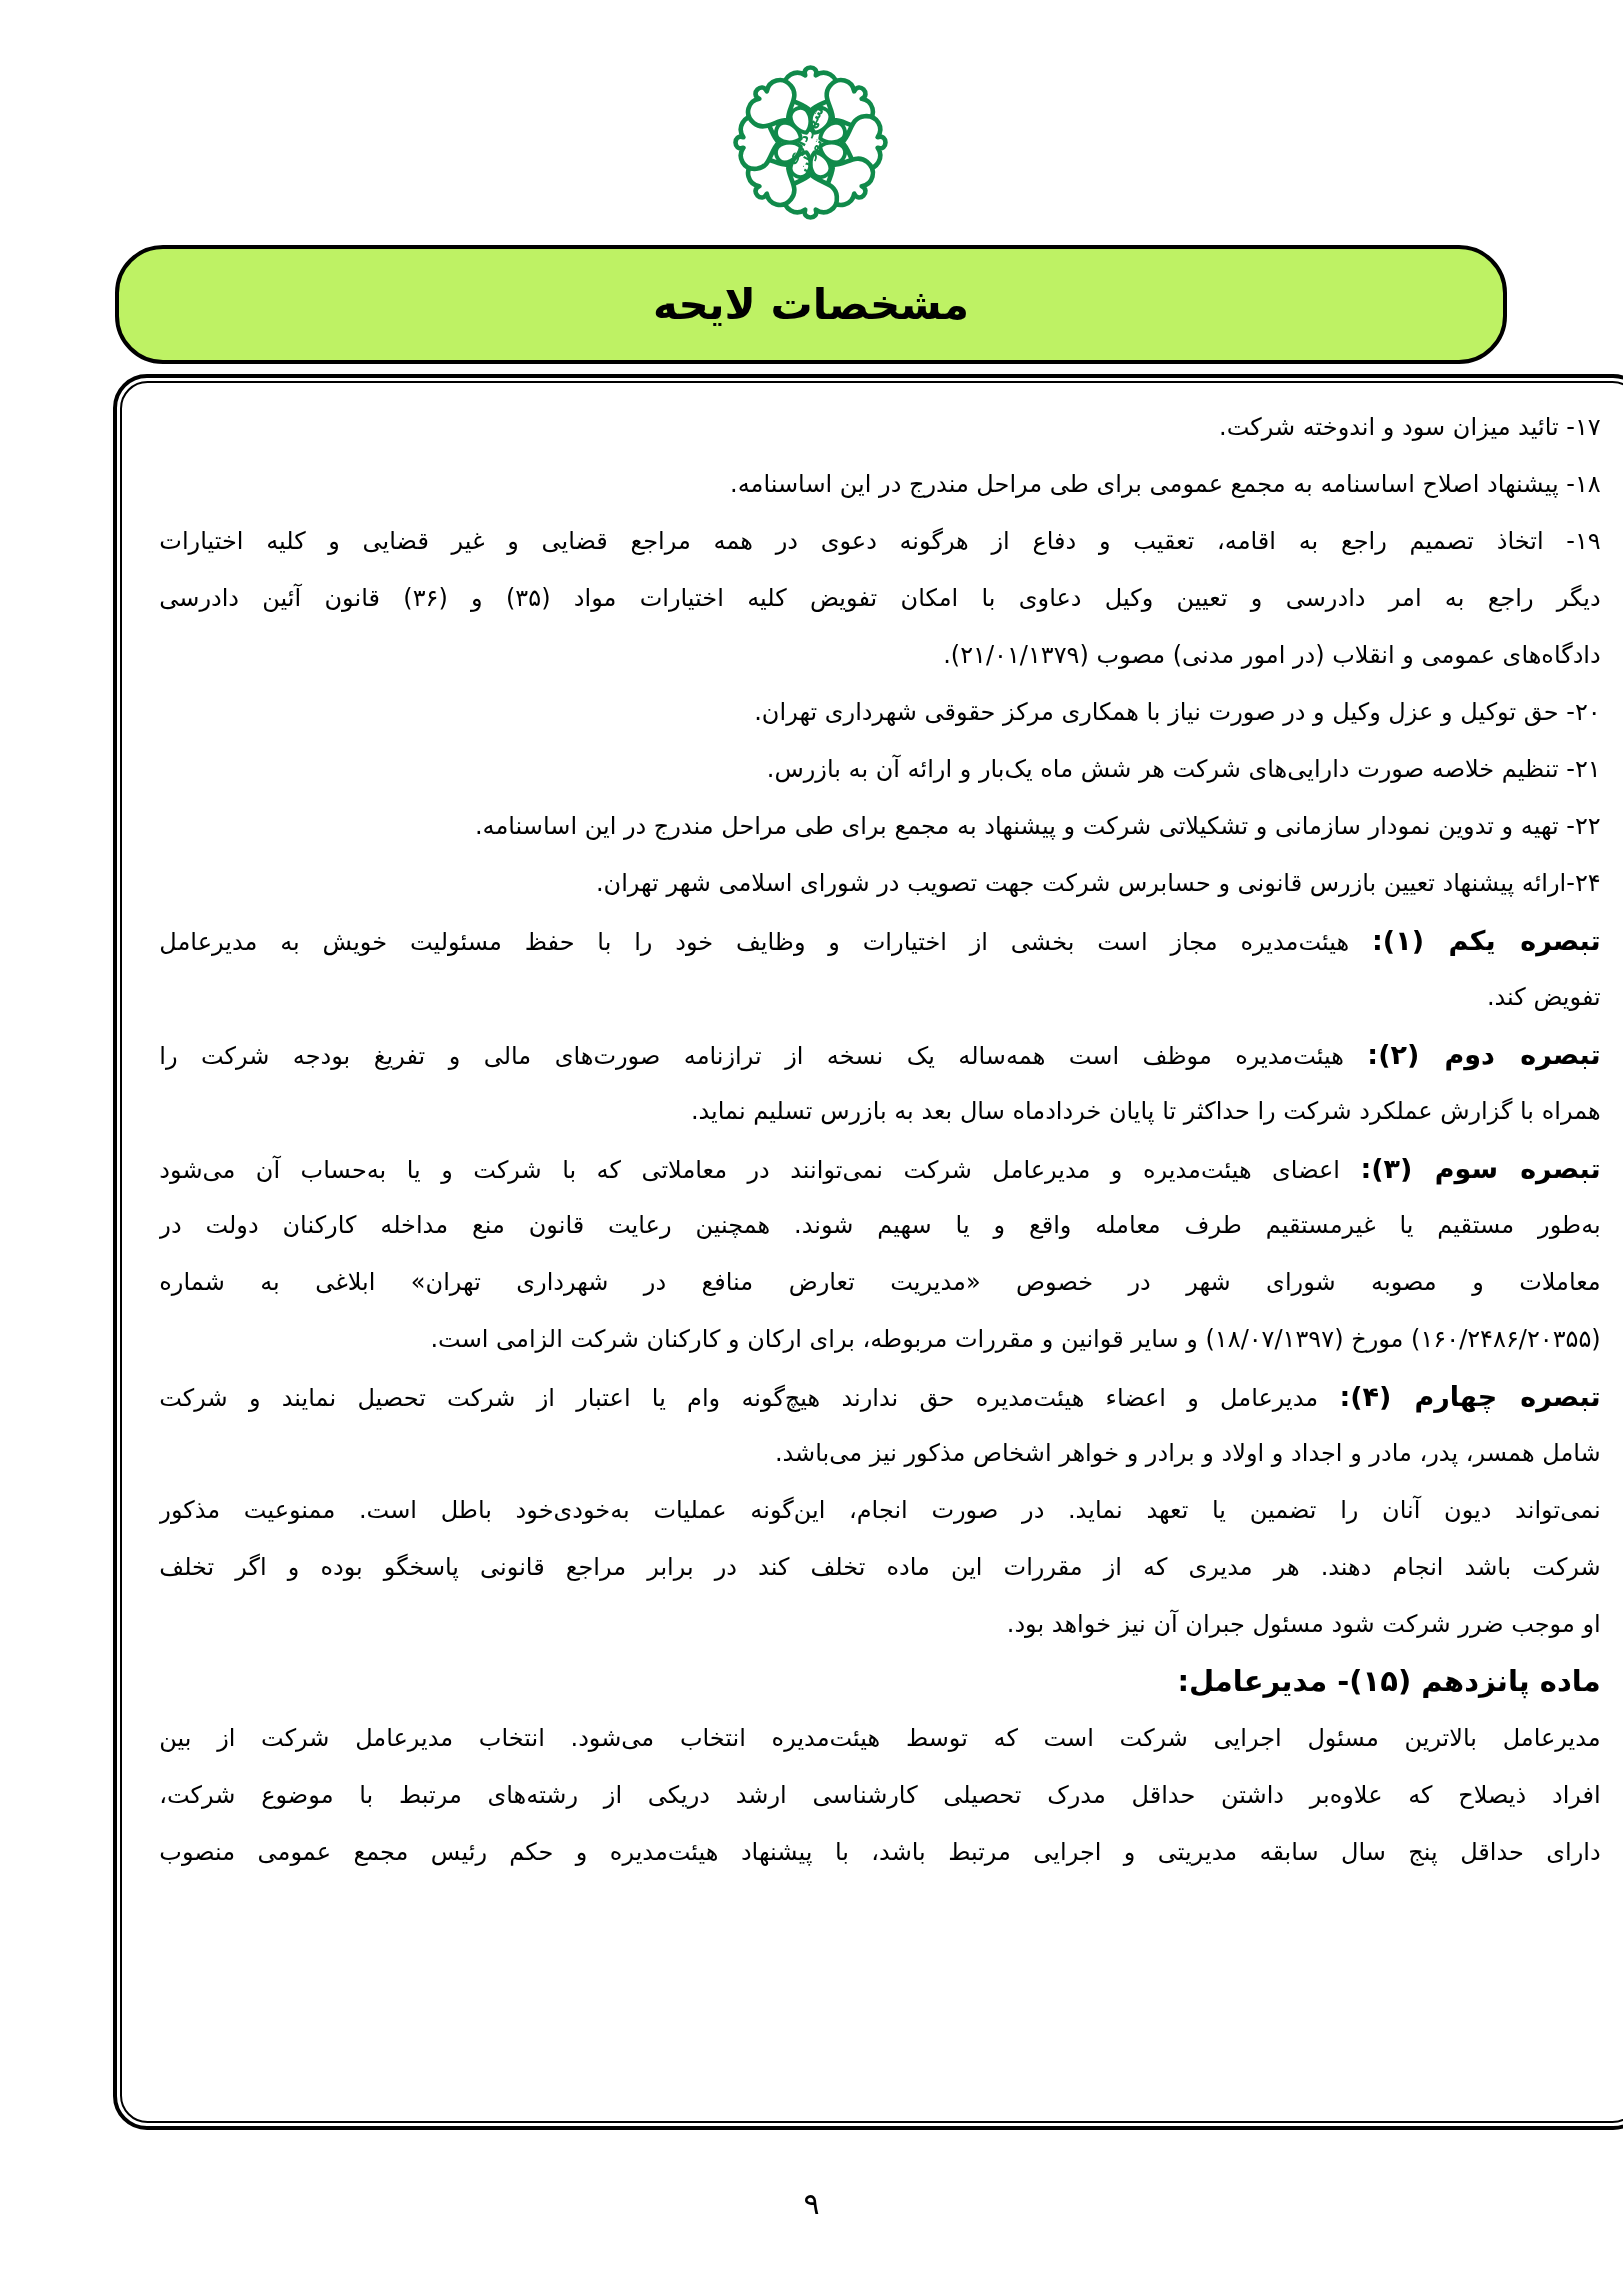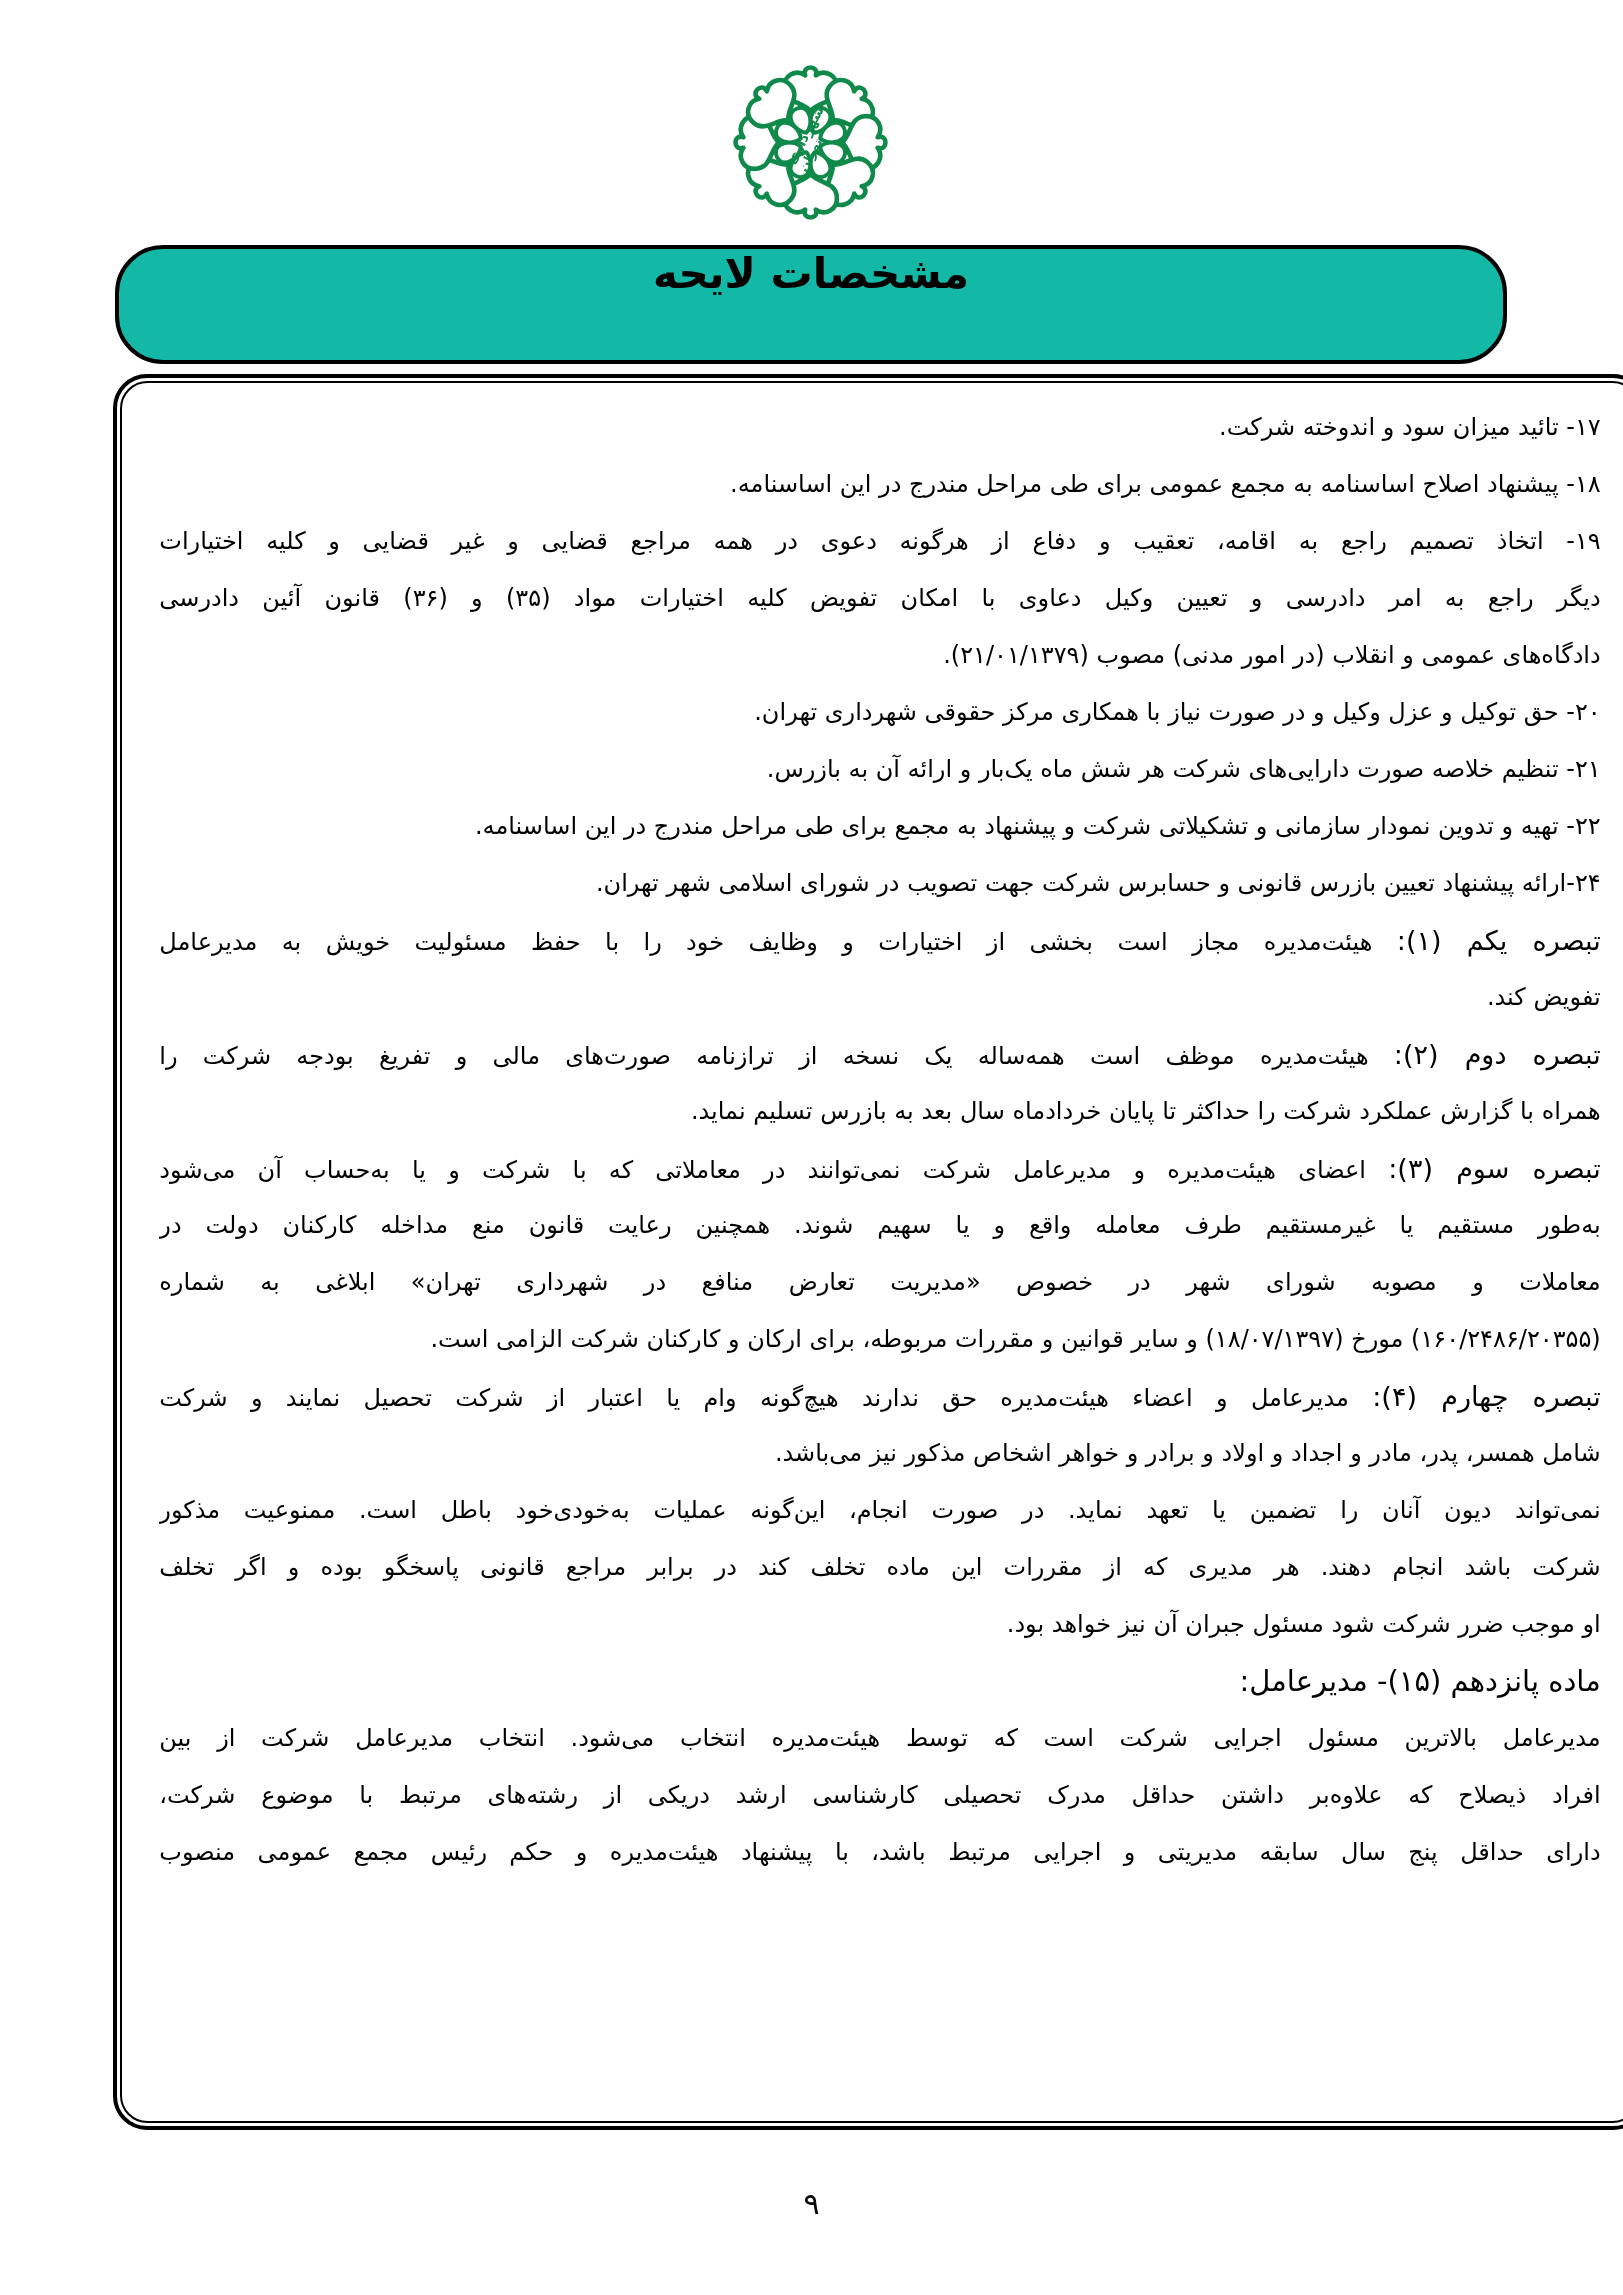--- a/index.html
+++ b/index.html
@@ -25,22 +25,22 @@
   .logo-wrap svg { width: 100%; height: 100%; }
 
   
   .title-box {
     position: absolute;
     left: 115px; top: 245px;
     width: 1392px; height: 119px;
     box-sizing: border-box;
     border: 4.6px solid #000;
     border-radius: 48px;
-    display: flex; align-items: flex-start; justify-content: center;
-    background: #14b8a6;
+    display: flex; align-items: center; justify-content: center;
+    background: #bef264;
   }
   .title-text {
     font-size: 42px;
     font-weight: bold;
     letter-spacing: 0.7px;
   }
 
   
   .content-outer {
     position: absolute;
@@ -68,21 +68,21 @@
     text-align: right;
     white-space: nowrap;
     overflow: visible;
   }
   .line.just {
     white-space: normal;
     text-align: justify;
     text-align-last: justify;
     overflow: hidden;
   }
-  .line strong { font-weight: normal; font-size: 27px; }
+  .line strong { font-weight: bold; font-size: 27px; }
   .line.headline strong { font-size: 29px; margin-top: 36px; }
 
   
   .page-number {
     position: absolute;
     left: 0; top: 2186px;
     width: 100%;
     text-align: center;
     font-size: 30px;
   }

